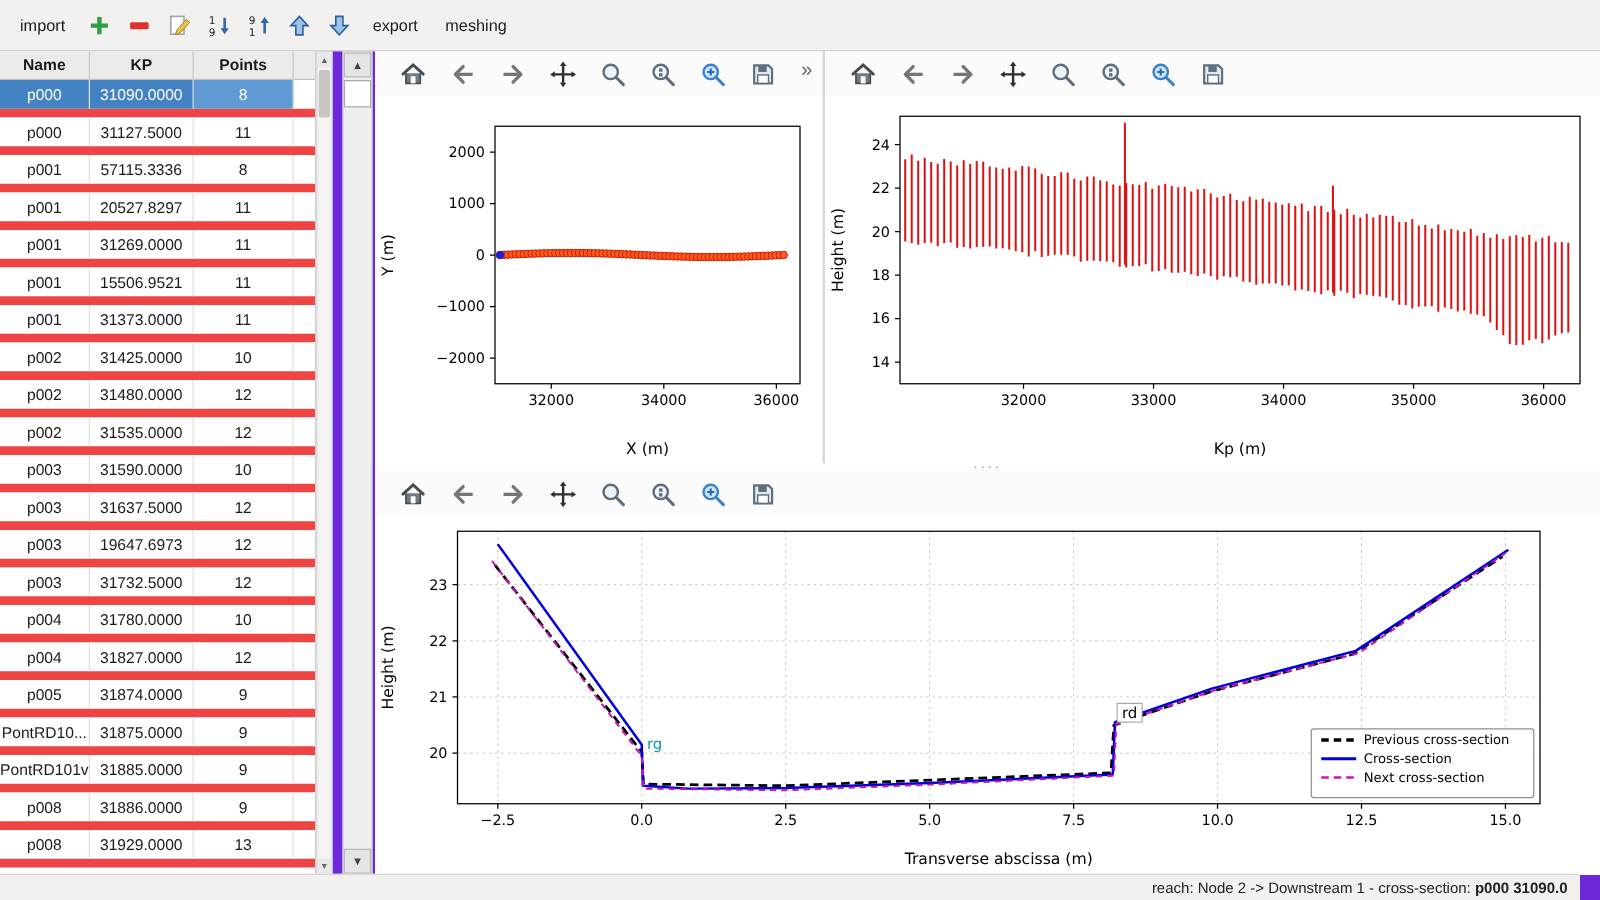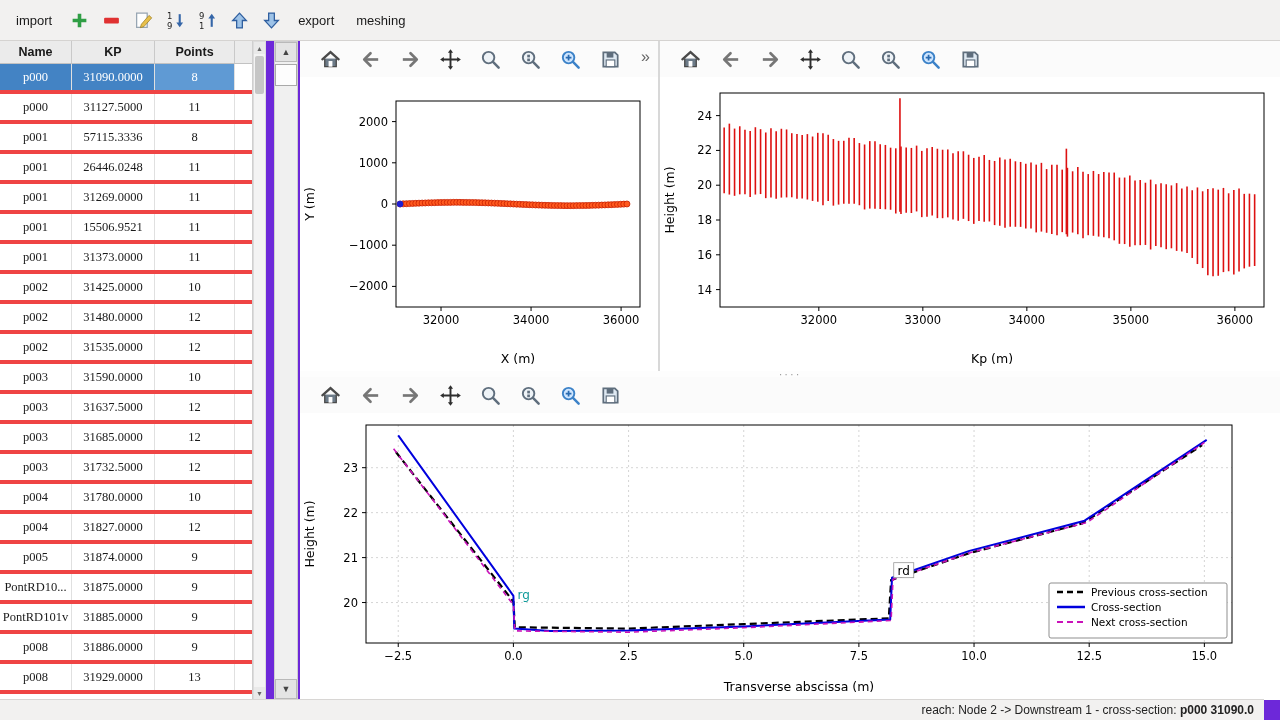--- a/index.html
+++ b/index.html
@@ -13,21 +13,21 @@
   .icon-btn{width:30px;height:30px;border:none;background:transparent;display:flex;
             align-items:center;justify-content:center;padding:0;border-radius:3px;}
   .icon-btn svg{width:19px;height:19px;}
 
   
   #table-panel{position:absolute;left:0;top:41px;width:252px;height:659px;background:#fff;
                border-right:1px solid #cfcfcf;overflow:hidden;}
   #table-header{display:flex;height:22px;background:#ebebeb;border-bottom:1px solid #c2c2c2;}
   .hcell{display:flex;align-items:center;justify-content:center;font-size:12.5px;font-weight:bold;
          border-right:1px solid #c9c9c9;box-sizing:border-box;}
-  .trow{display:flex;height:30px;background:#fff;border-bottom:4px solid #ef4444;box-sizing:border-box;font-family:Liberation Serif, serif;}
+  .trow{display:flex;height:30px;background:#fff;border-bottom:7px solid #ef4444;box-sizing:border-box;}
   .tcell{display:flex;align-items:center;justify-content:center;font-size:12.5px;
          border-right:1px solid #e0e0e0;box-sizing:border-box;overflow:hidden;white-space:nowrap;}
   .c0{width:72px;}.c1{width:83px;}.c2{width:80px;}
   .trow.selected .tcell{background:#4383c4;color:#fff;}
   .trow.selected .c2{background:#5f9ad4;}
 
   
   #thin-scrollbar{position:absolute;left:253px;top:41px;width:13px;height:659px;background:#f3f3f3;
                   border:1px solid #dcdcdc;box-sizing:border-box;}
   #thin-scrollbar .arr{position:absolute;left:0;width:11px;height:12px;font-size:7px;color:#666;
@@ -128,21 +128,21 @@
           <div class="tcell c1">31127.5000</div>
           <div class="tcell c2">11</div>
         </div>
         <div class="trow">
           <div class="tcell c0">p001</div>
           <div class="tcell c1">57115.3336</div>
           <div class="tcell c2">8</div>
         </div>
         <div class="trow">
           <div class="tcell c0">p001</div>
-          <div class="tcell c1">26446.0248</div>
+          <div class="tcell c1">20527.8297</div>
           <div class="tcell c2">11</div>
         </div>
         <div class="trow">
           <div class="tcell c0">p001</div>
           <div class="tcell c1">31269.0000</div>
           <div class="tcell c2">11</div>
         </div>
         <div class="trow">
           <div class="tcell c0">p001</div>
           <div class="tcell c1">15506.9521</div>
@@ -173,21 +173,21 @@
           <div class="tcell c1">31590.0000</div>
           <div class="tcell c2">10</div>
         </div>
         <div class="trow">
           <div class="tcell c0">p003</div>
           <div class="tcell c1">31637.5000</div>
           <div class="tcell c2">12</div>
         </div>
         <div class="trow">
           <div class="tcell c0">p003</div>
-          <div class="tcell c1">31685.0000</div>
+          <div class="tcell c1">19647.6973</div>
           <div class="tcell c2">12</div>
         </div>
         <div class="trow">
           <div class="tcell c0">p003</div>
           <div class="tcell c1">31732.5000</div>
           <div class="tcell c2">12</div>
         </div>
         <div class="trow">
           <div class="tcell c0">p004</div>
           <div class="tcell c1">31780.0000</div>

